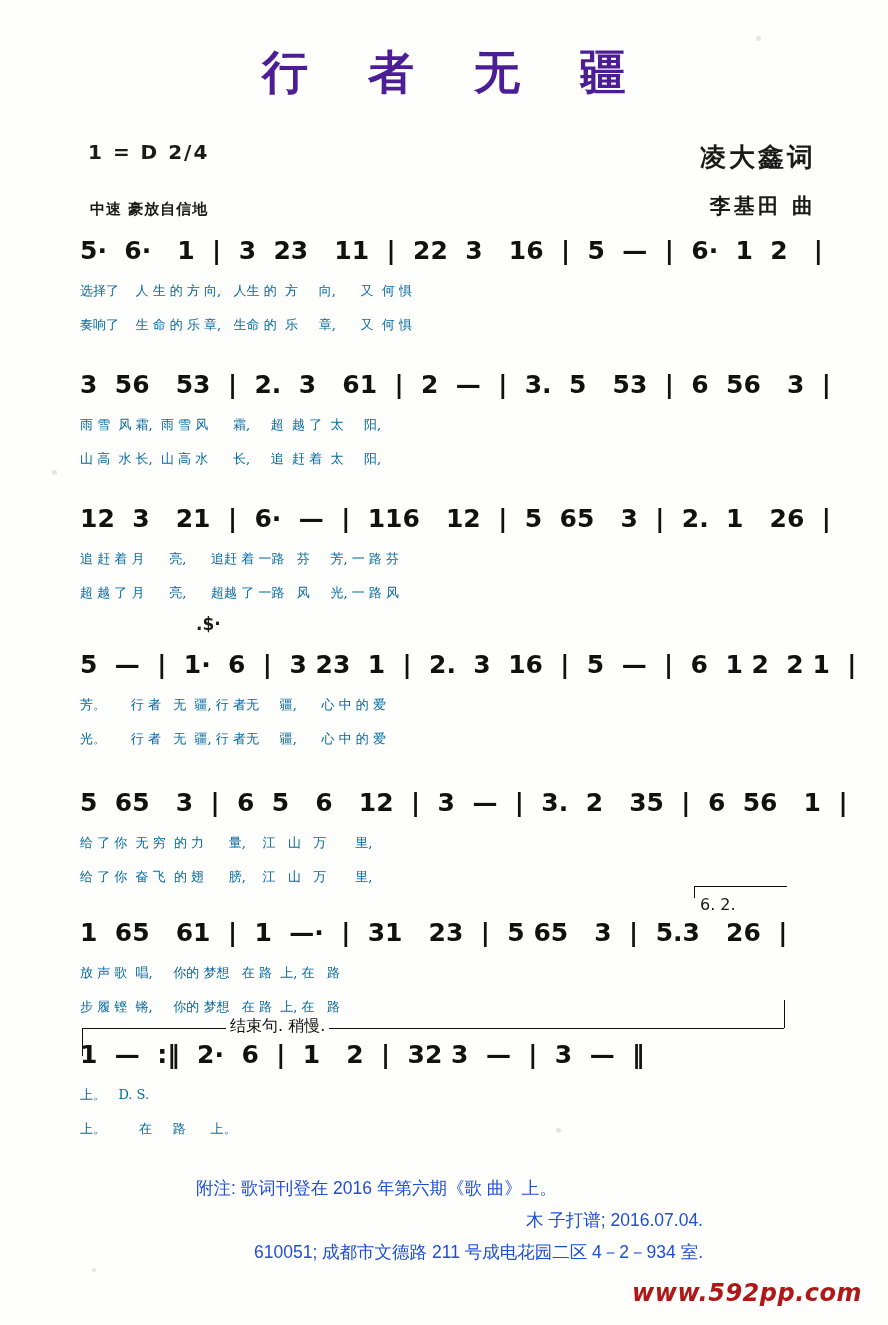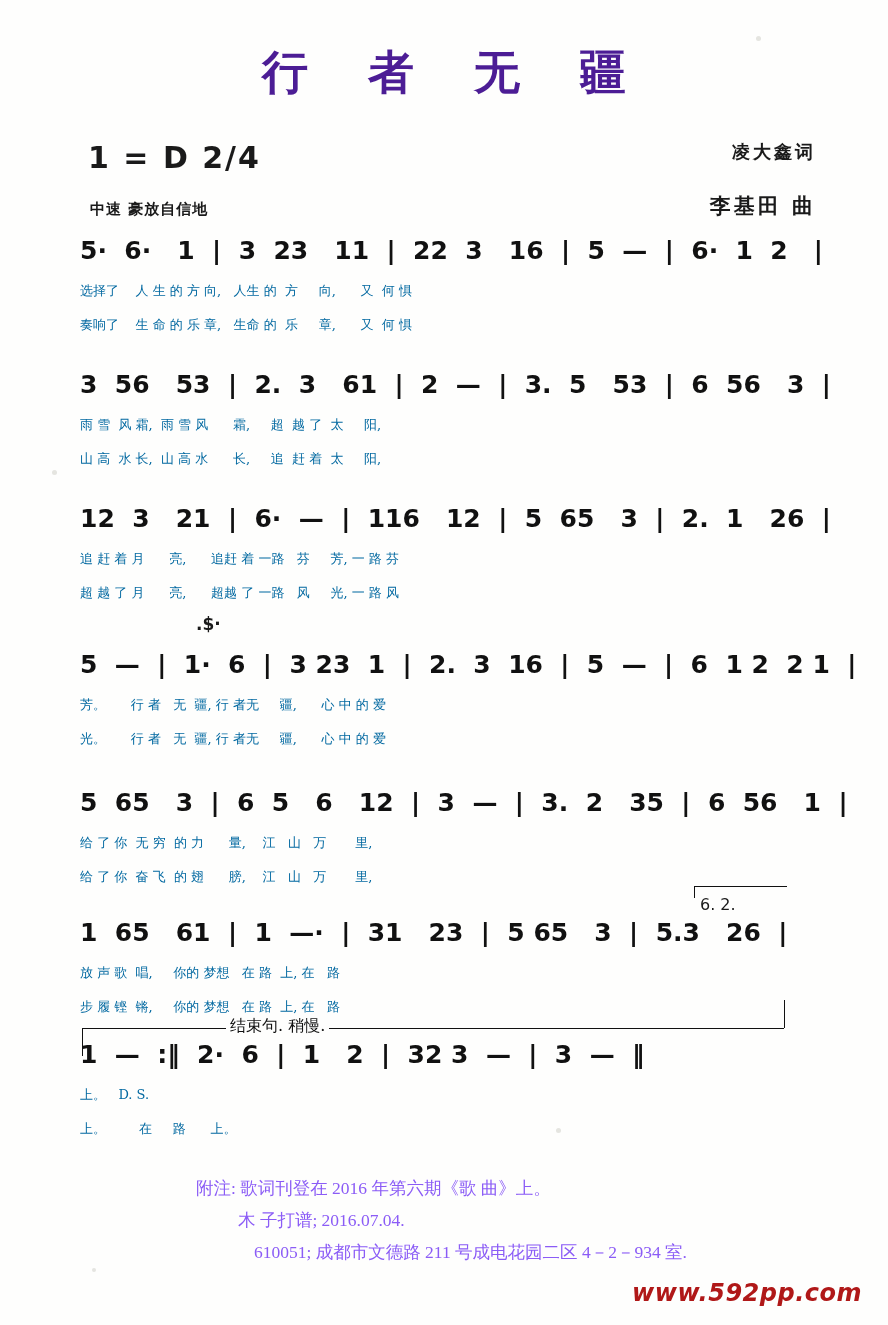--- a/index.html
+++ b/index.html
@@ -36,39 +36,39 @@
     text-indent: 22px;
     color: #4c1d95;
   }
 
   
   .key-sig {
     position: absolute;
     top: 140px;
     left: 88px;
     font-family: "DejaVu Sans", sans-serif;
-    font-size: 30px;
+    font-size: 20px;
     font-weight: bold;
     letter-spacing: 2px;
   }
   .tempo-mark {
     position: absolute;
     top: 200px;
     left: 90px;
     font-family: "DejaVu Serif", serif;
     font-size: 15px;
     font-weight: bold;
     letter-spacing: 1px;
   }
   .credit-lyric {
     position: absolute;
     top: 140px;
     right: 72px;
     font-family: Liberation Sans, sans-serif;
-    font-size: 18px;
+    font-size: 26px;
     font-weight: bold;
     letter-spacing: 3px;
   }
   .credit-music {
     position: absolute;
     top: 192px;
     right: 72px;
     font-family: "DejaVu Serif", serif;
     font-size: 21px;
     font-weight: bold;
@@ -139,27 +139,27 @@
     position: absolute;
     border-left: 1.4px solid #111;
     width: 0;
   }
 
   
   .footer {
     position: absolute;
     left: 196px;
     top: 1172px;
-    font-family: Liberation Serif, serif;
+    font-family: Liberation Sans, sans-serif;
     font-size: 17.5px;
     line-height: 32px;
-    color: #8b5cf6;
+    color: #1d4ed8;
   }
   .footer div { white-space: pre; }
-  .footer .ind1 { padding-left: 42px; }
+  .footer .ind1 { padding-left: 42px; text-align: right; }
   .footer .ind2 { padding-left: 58px; }
 
   .watermark {
     position: absolute;
     right: 26px;
     bottom: 18px;
     font-family: "DejaVu Sans", sans-serif;
     font-size: 24px;
     font-weight: bold;
     font-style: italic;

